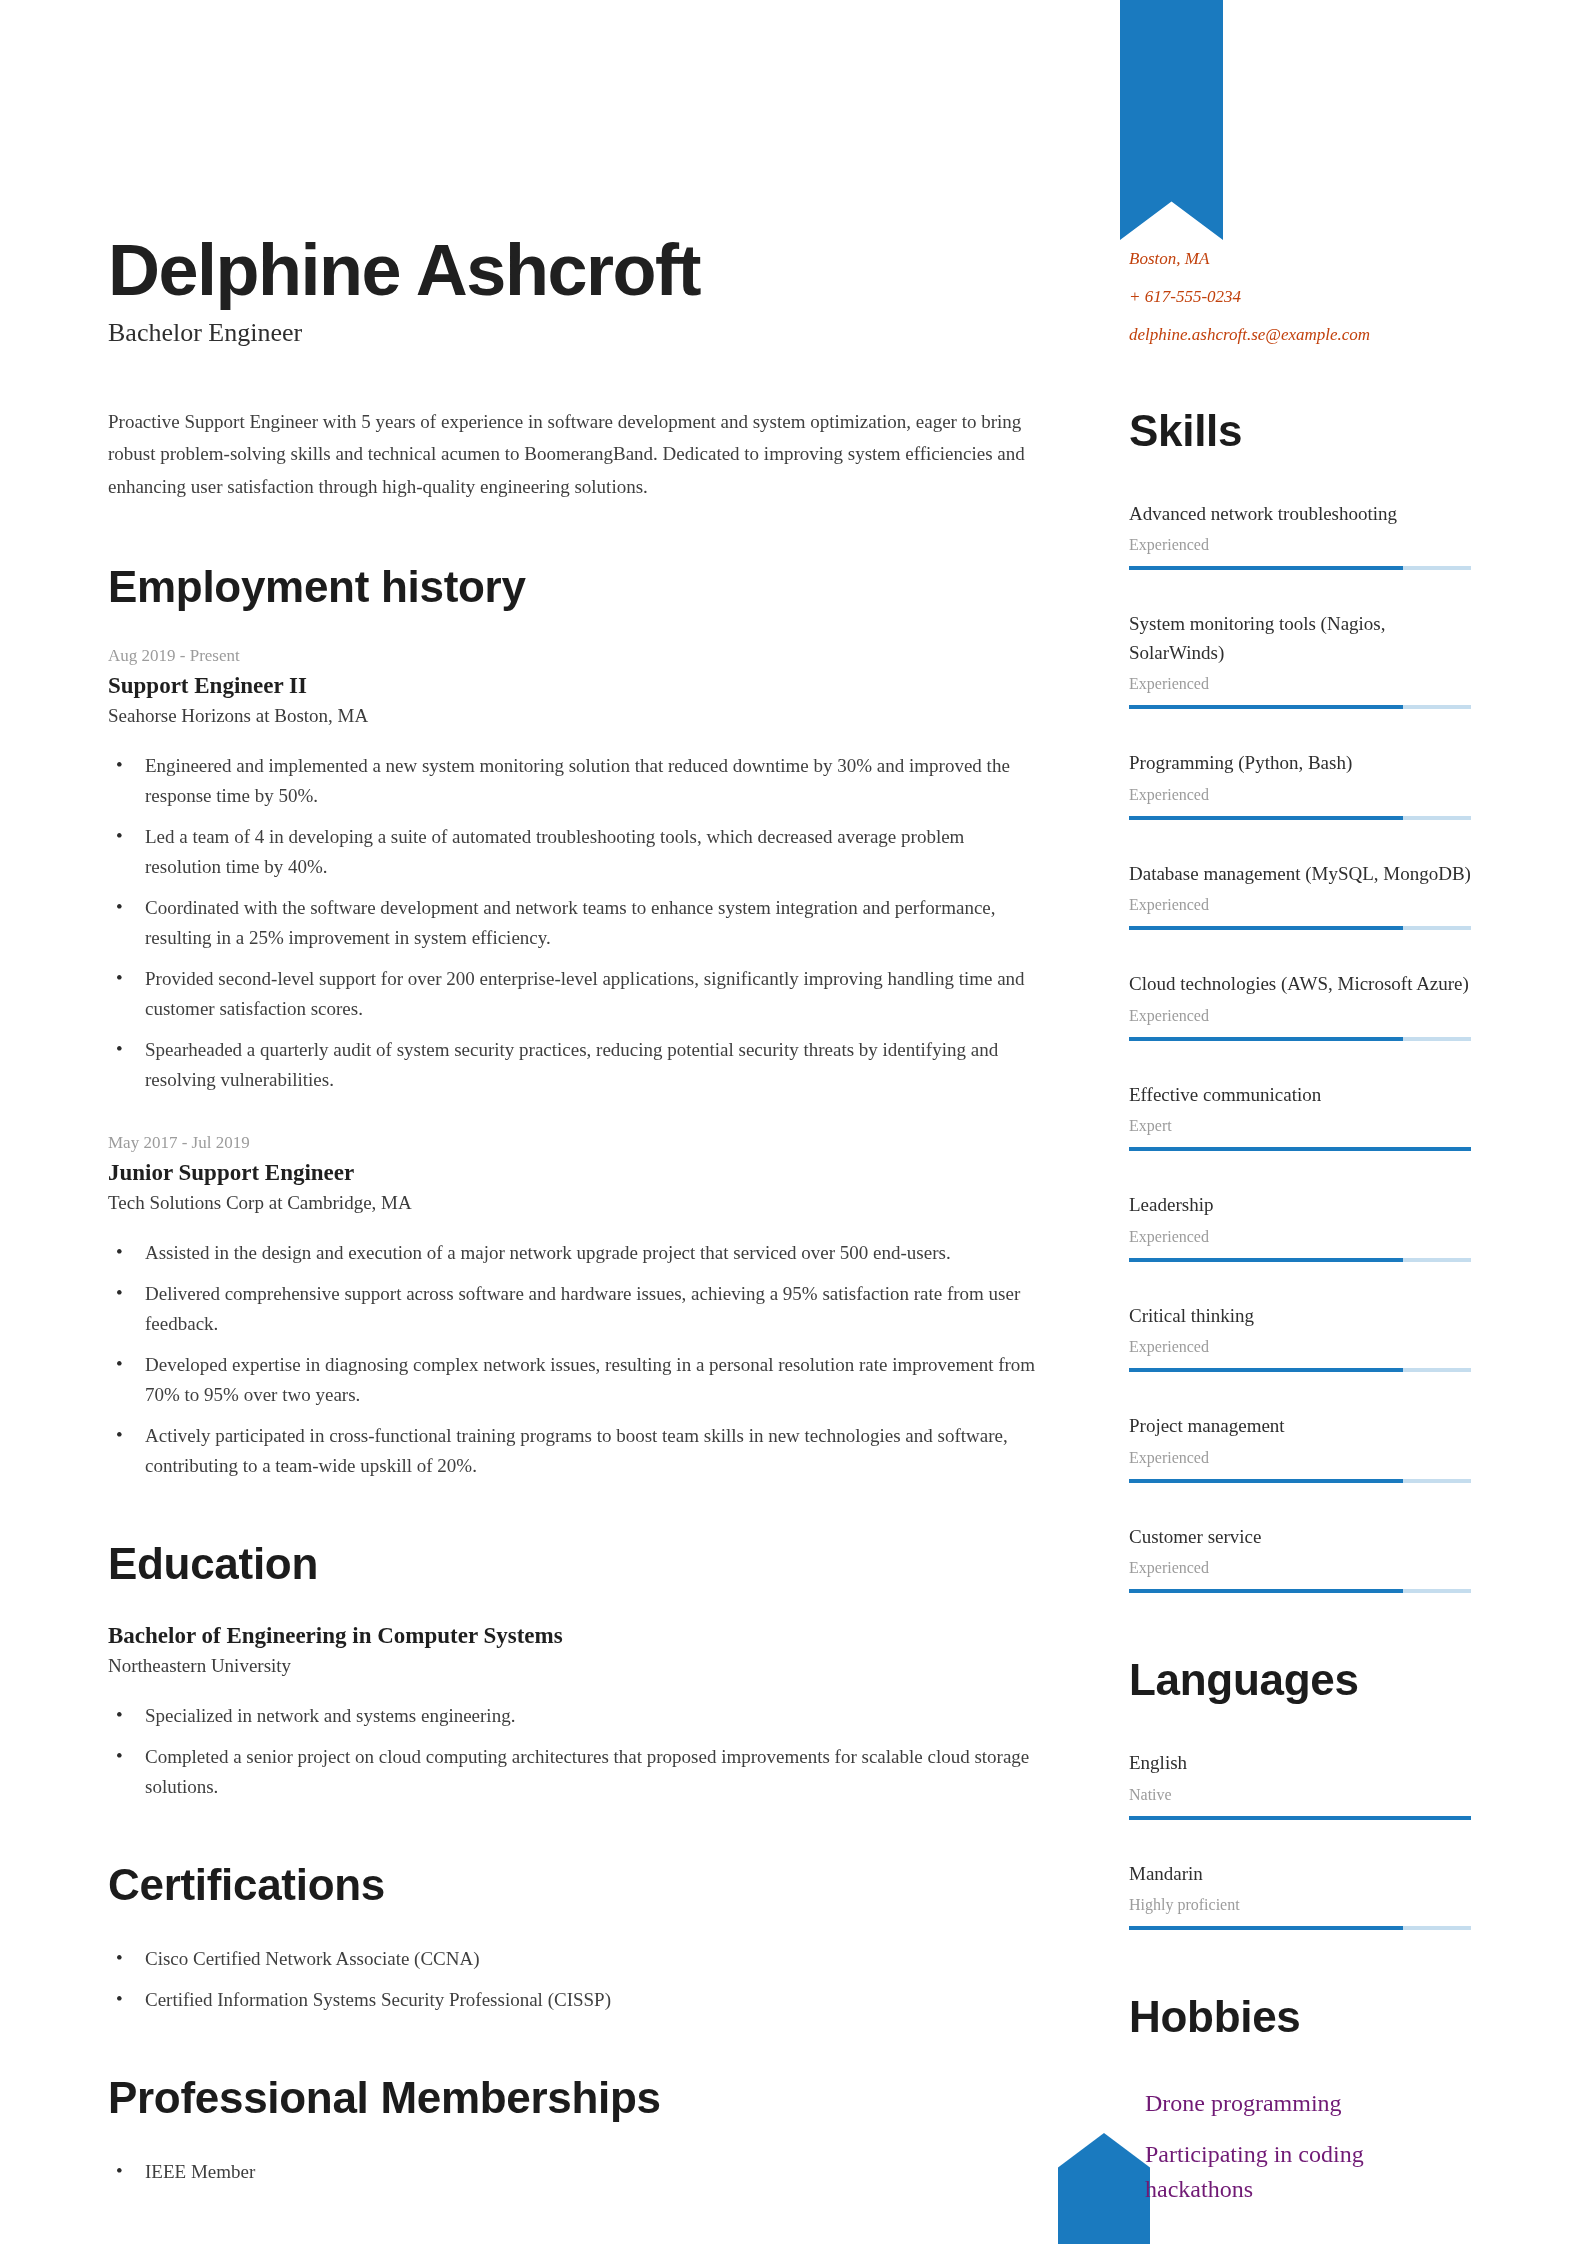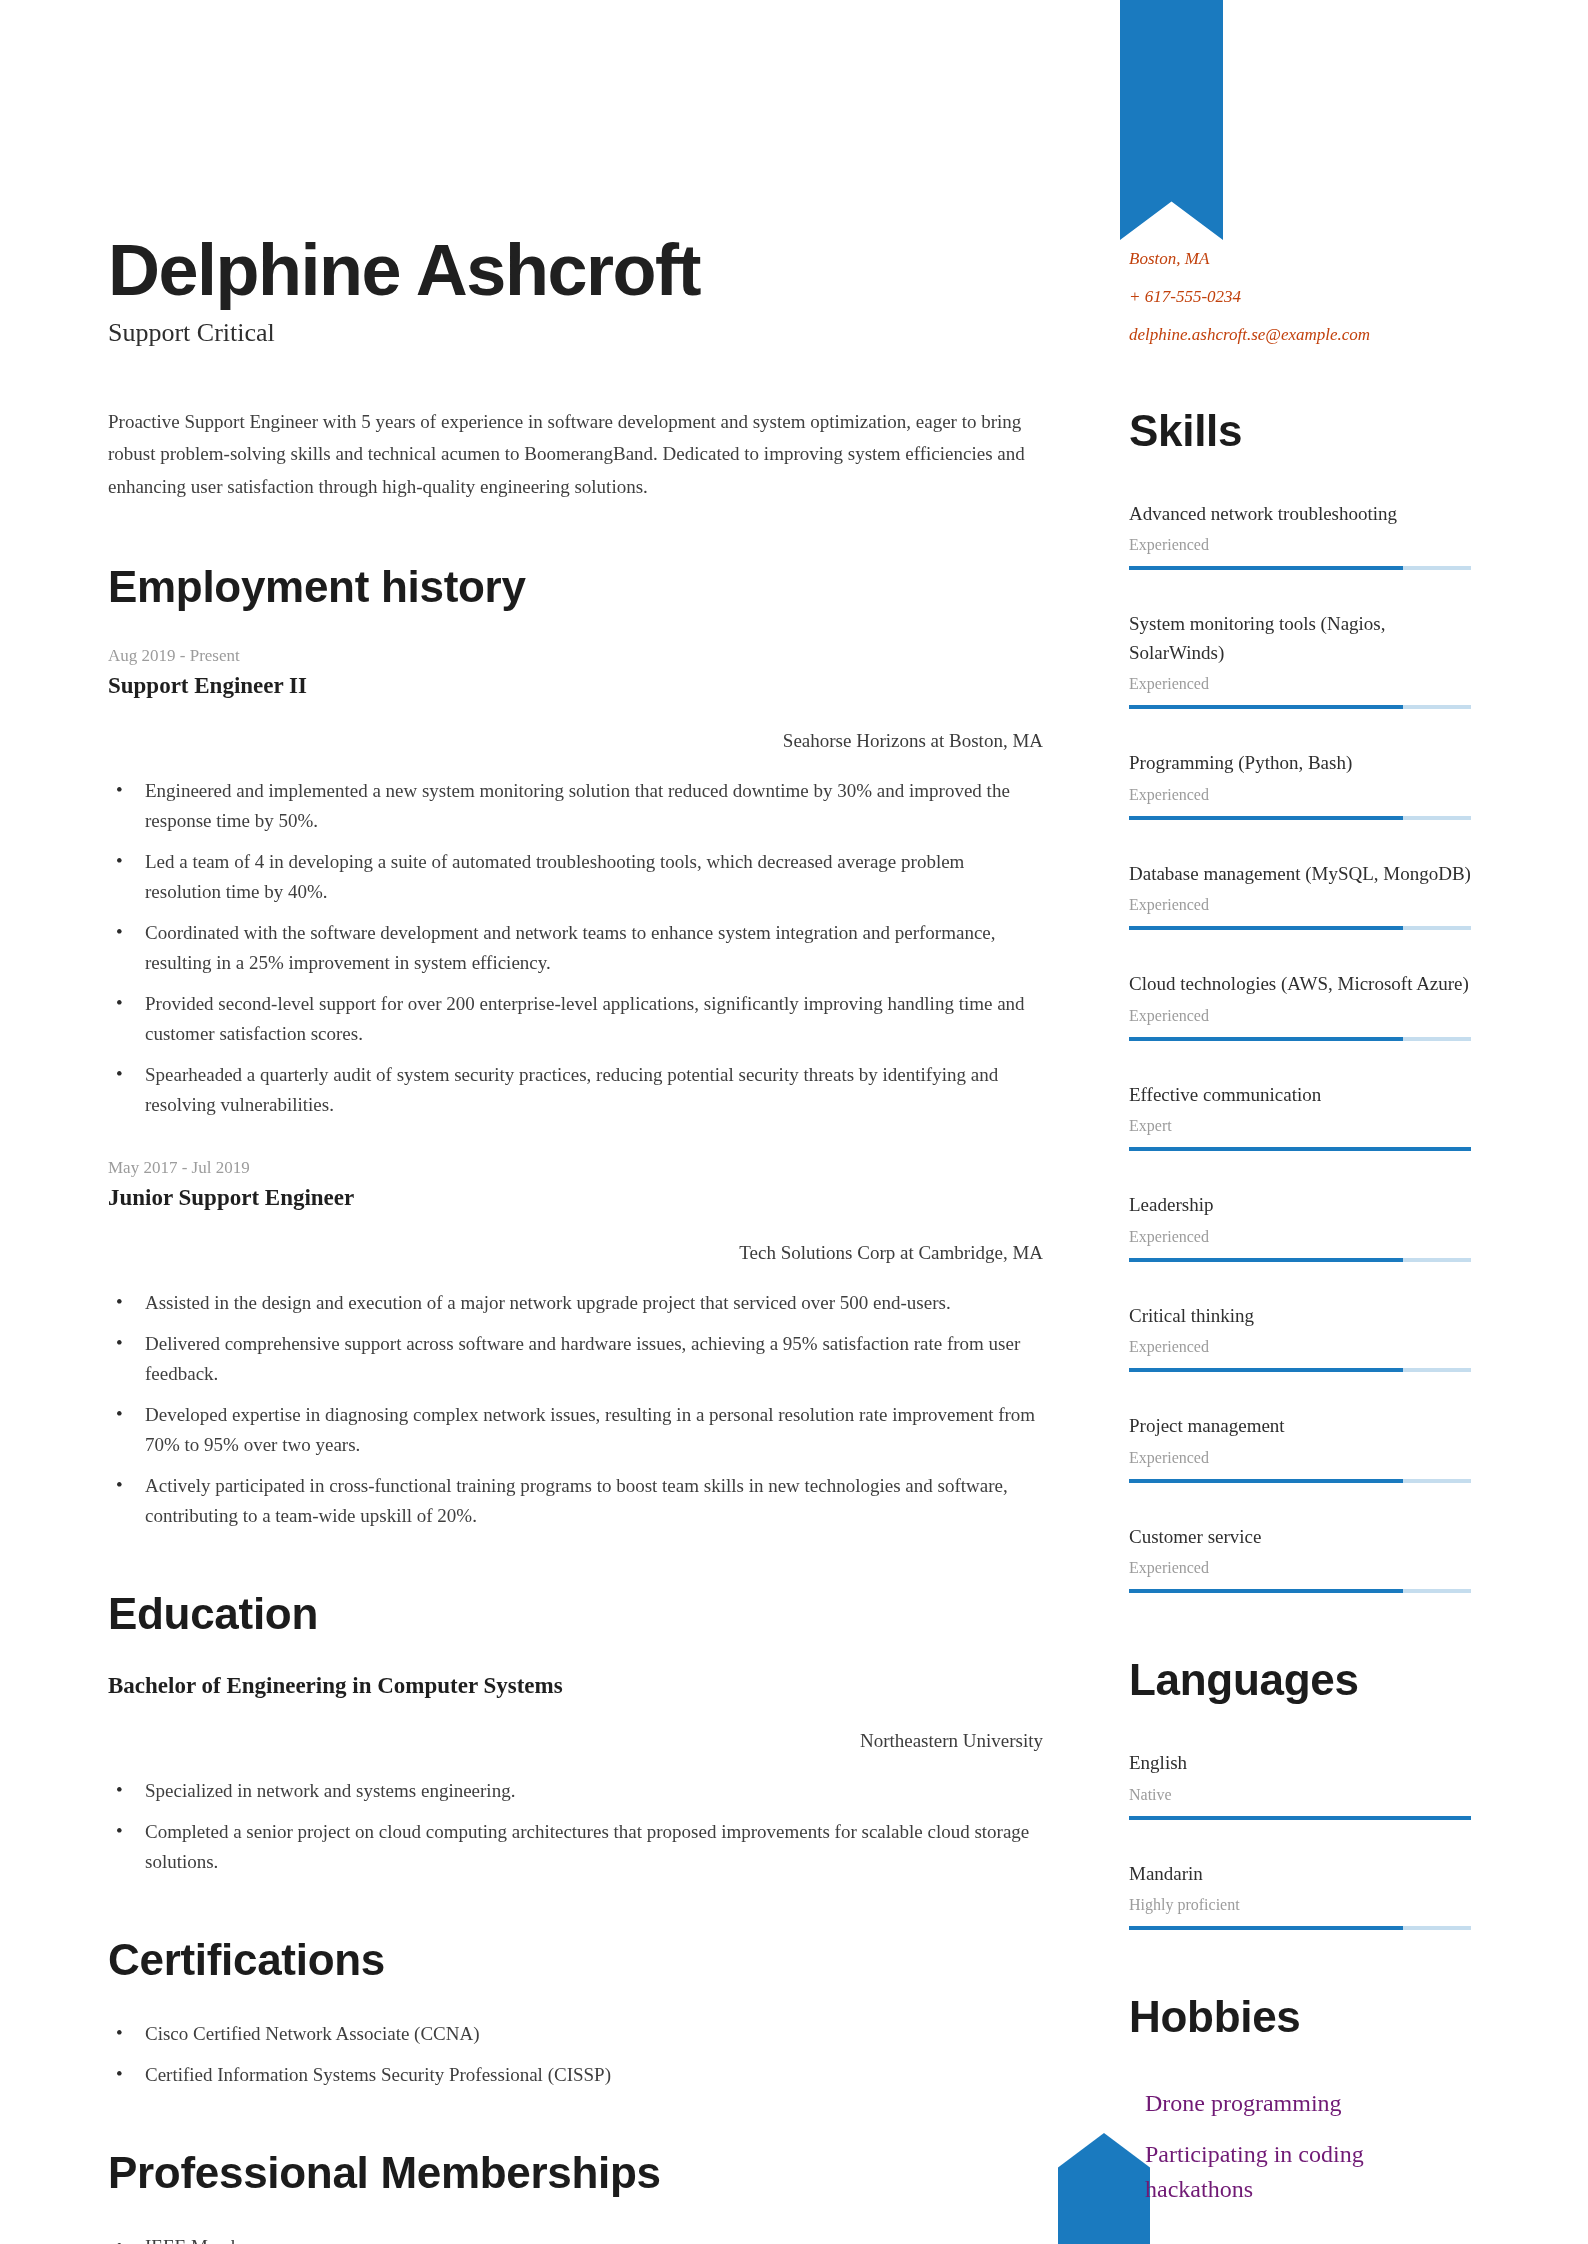--- a/index.html
+++ b/index.html
@@ -52,21 +52,21 @@
     font-weight:bold;font-size:44px;letter-spacing:-0.3px;
     color:#1c1c1c;
     margin:58px 0 34px 0;
   }
   .right-col h2.sec{margin:62px 0 44px 0;}
 
   
   .entry + .entry{margin-top:38px;}
   .dates{font-size:17px;color:var(--muted);}
   .role{font-size:23px;font-weight:bold;color:#1f1f1f;margin-top:7px;}
-  .org{font-size:19px;color:#3c3c3c;margin-top:31px;text-align:right;}
+  .org{font-size:19px;color:#3c3c3c;margin-top:6px;}
   ul.blist{list-style:none;margin-top:24px;}
   ul.blist li{
     position:relative;font-size:19px;line-height:1.58;
     padding-left:37px;margin-bottom:11px;color:var(--body);
   }
   ul.blist li::before{
     content:"\2022";position:absolute;left:8px;top:-1px;
     font-size:19px;color:#2b2b2b;
   }
 
@@ -84,21 +84,21 @@
 <body>
 
 <div class="page">
 
   <div class="ribbon-top"></div>
   <div class="pentagon-bottom"></div>
 
   <main class="left-col">
 
     <h1 class="name">Delphine Ashcroft</h1>
-    <div class="subtitle">Support Critical</div>
+    <div class="subtitle">Bachelor Engineer</div>
     <p class="summary">Proactive Support Engineer with 5 years of experience in software development and system optimization, eager to bring robust problem-solving skills and technical acumen to BoomerangBand. Dedicated to improving system efficiencies and enhancing user satisfaction through high-quality engineering solutions.</p>
 
     <section>
       <h2 class="sec">Employment history</h2>
 
       <article class="entry">
         <div class="dates">Aug 2019 - Present</div>
         <div class="role">Support Engineer II</div>
         <div class="org">Seahorse Horizons at Boston, MA</div>
         <ul class="blist">

